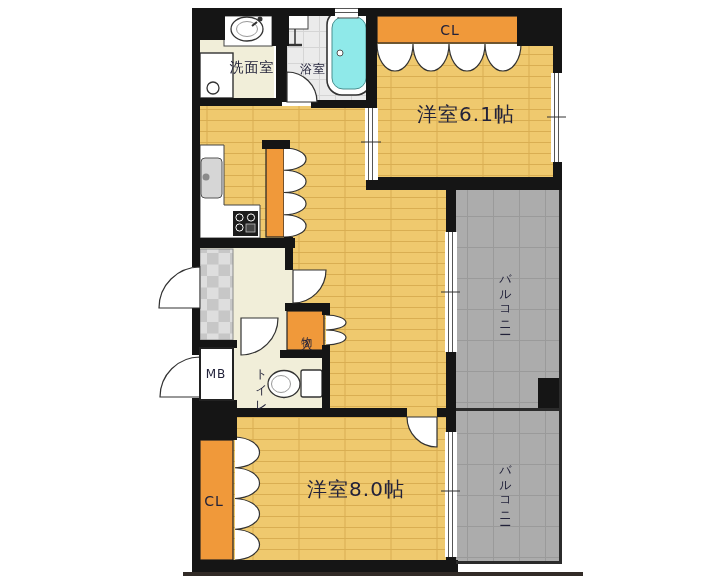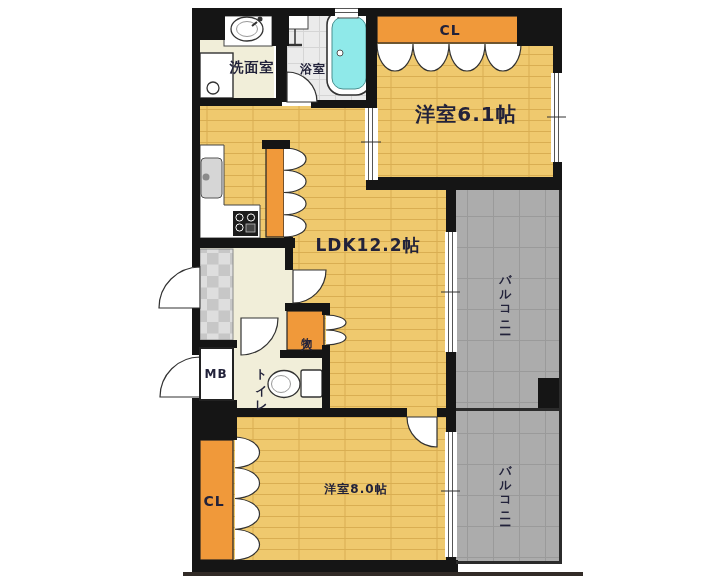--- a/index.html
+++ b/index.html
@@ -1,20 +1,20 @@
 <!DOCTYPE html>
 <html style="--wall: #151515; --wood_floor: #efc96e; --wood_line: #d9ae52; --cream_floor: #f1eed9; --bathroom_floor: #ebebeb; --bath_tile_line: #d5d5d5; --balcony_floor: #acacac; --balcony_line: #9a9a9a; --tile_light: #dedede; --tile_dark: #c7c7c7; --closet_orange: #f0993a; --bathtub_fill: #8fe9e9; --label_color: #22223a;"><head>
 <meta charset="utf-8">
 <style>
   html,body{margin:0;padding:0;background:#fff;}
   #stage{position:relative;width:720px;height:576px;background:#ffffff;overflow:hidden;
          font-family:"DejaVu Sans",sans-serif;}
   #plan-svg{position:absolute;left:0;top:0;}
   .lbl{position:absolute;transform:translate(-50%,-50%);color:var(--label_color);
-       font-weight:700;white-space:nowrap;line-height:1.05;letter-spacing:1px;}
+       font-weight:400;white-space:nowrap;line-height:1.05;letter-spacing:1px;}
   .lbl.v{writing-mode:vertical-rl;letter-spacing:2px;}
   
   .wall{fill:var(--wall);}
   .rail{fill:#2b2b2b;}
   .orange{fill:var(--closet_orange);stroke:#222;stroke-width:1.2;}
   .bifold{fill:#ffffff;stroke:#333;stroke-width:1.2;}
   .doorarc{fill:#ffffff;stroke:#333;stroke-width:1.2;}
   .winbox{fill:#ffffff;}
   .winline{stroke:#555;stroke-width:1;}
   .tick{stroke:#333;stroke-width:1;}
@@ -198,21 +198,20 @@
 
   <rect x="200" y="348" width="33" height="52" fill="#fff" stroke="#222" stroke-width="2"></rect>
 
   <rect x="183" y="572" width="400" height="4" fill="#322b27"></rect>
 </svg>
 
 <div class="lbl" style="left:252px;top:67px;font-size:14px">洗面室</div>
 <div class="lbl" style="left:313px;top:69px;font-size:12px">浴室</div>
 <div class="lbl" style="left:450px;top:30px;font-size:14px">CL</div>
 <div class="lbl" style="left:466px;top:114px;font-size:20px">洋室6.1帖</div>
-<div class="lbl" style="left:368px;top:246px;font-size:17px">LDK12.2帖</div>
 <div class="lbl v" style="left:505px;top:298px;font-size:12px">バルコニー</div>
 <div class="lbl v" style="left:505px;top:489px;font-size:12px">バルコニー</div>
 <div class="lbl v" style="left:306px;top:330px;font-size:11px">物入</div>
 <div class="lbl" style="left:216px;top:374px;font-size:12px">MB</div>
 <div class="lbl v" style="left:261px;top:384px;font-size:12px">トイレ</div>
 <div class="lbl" style="left:214px;top:501px;font-size:14px">CL</div>
-<div class="lbl" style="left:356px;top:489px;font-size:12px">洋室8.0帖</div>
+<div class="lbl" style="left:356px;top:489px;font-size:20px">洋室8.0帖</div>
 </div>
 
 </body></html>

